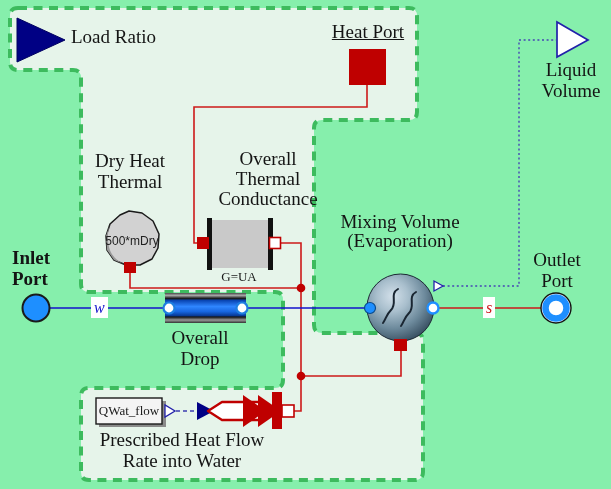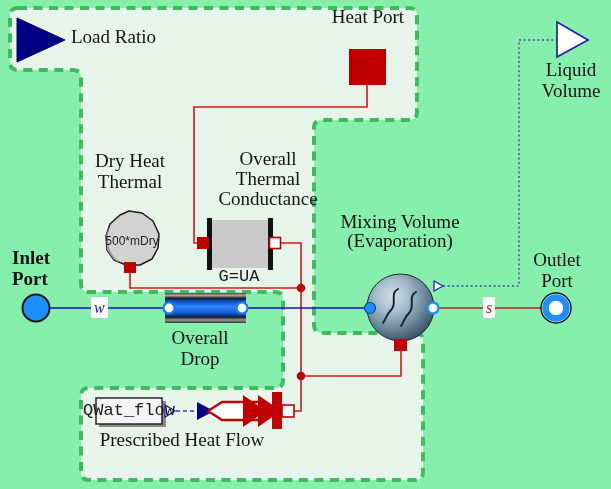--- a/index.html
+++ b/index.html
@@ -1,21 +1,21 @@
 <!DOCTYPE html>
 <html><head>
 <meta charset="utf-8">
 <style>
   html,body{margin:0;padding:0;background:#fff;}
   #stage{position:relative;width:611px;height:489px;background:#86efac;overflow:hidden;
          font-family:"Liberation Serif","DejaVu Serif",serif;color:#141414;}
   #gfx{position:absolute;left:0;top:0;}
   .lbl{position:absolute;font-size:19px;line-height:21px;color:#141414;white-space:nowrap;}
   .ctr{text-align:center;}
-  .small{font-family:Liberation Mono, monospace;font-size:17px;line-height:12px;color:#1a1a1a;}
+  .small{font-family:Liberation Serif, serif;font-size:13px;line-height:12px;color:#1a1a1a;}
   .tiny{font-family:"Liberation Sans","DejaVu Sans",sans-serif;font-size:12px;color:#222;}
   .wire{font-size:16px;font-style:italic;background:#ffffff;padding:0 3px;}
   .w-col{color:#1212cc;}
   .s-col{color:#cd1a1a;}
   .qwbox{position:absolute;left:96px;top:398px;width:66px;height:26px;display:flex;
          align-items:center;justify-content:center;}
 </style>
 </head>
 <body>
 
@@ -127,21 +127,21 @@
     <polygon points="208,411 222,402 260,402 260,420 222,420" fill="#ffffff" stroke="#bf0000" stroke-width="2.4" stroke-linejoin="round"></polygon>
     <polygon points="243,395 243,427 266,411" fill="#bf0000"></polygon>
     <polygon points="258,395 258,427 281,411" fill="#bf0000"></polygon>
     <rect x="272" y="392" width="10" height="37" fill="#bf0000"></rect>
     <rect x="282" y="405" width="12" height="12" fill="#ffffff" stroke="#bf0000" stroke-width="1.6"></rect>
   </g>
 </svg>
 
 <div class="lbl" style="left:71px;top:26px;">Load Ratio</div>
 
-<div class="lbl ctr" style="left:308px;top:6px;width:120px;">Heat Port</div>
+<div class="lbl ctr" style="left:308px;top:21px;width:120px;text-decoration:underline;">Heat Port</div>
 
 <div class="lbl ctr" style="left:521px;top:59px;width:100px;">
   <div>Liquid</div>
   <div>Volume</div>
 </div>
 
 <div class="lbl ctr" style="left:70px;top:150px;width:120px;">
   <div>Dry Heat</div>
   <div>Thermal</div>
 </div>
@@ -167,20 +167,21 @@
   <div>Port</div>
 </div>
 
 <div class="lbl ctr" style="left:150px;top:327px;width:100px;">
   <div>Overall</div>
   <div>Drop</div>
 </div>
 
 <div class="lbl ctr" style="left:62px;top:429px;width:240px;">
   <div>Prescribed Heat Flow</div>
+  <div>Rate into Water</div>
 </div>
 
 <div class="lbl wire w-col" style="left:91px;top:297px;">w</div>
 <div class="lbl wire s-col" style="left:483px;top:297px;">s</div>
 
 <div class="lbl small ctr" style="left:214px;top:271px;width:50px;">G=UA</div>
 <div class="lbl tiny ctr" style="left:103px;top:231px;width:58px;">500*mDry</div>
 <div class="qwbox small">QWat_flow</div>
 
 </div>

